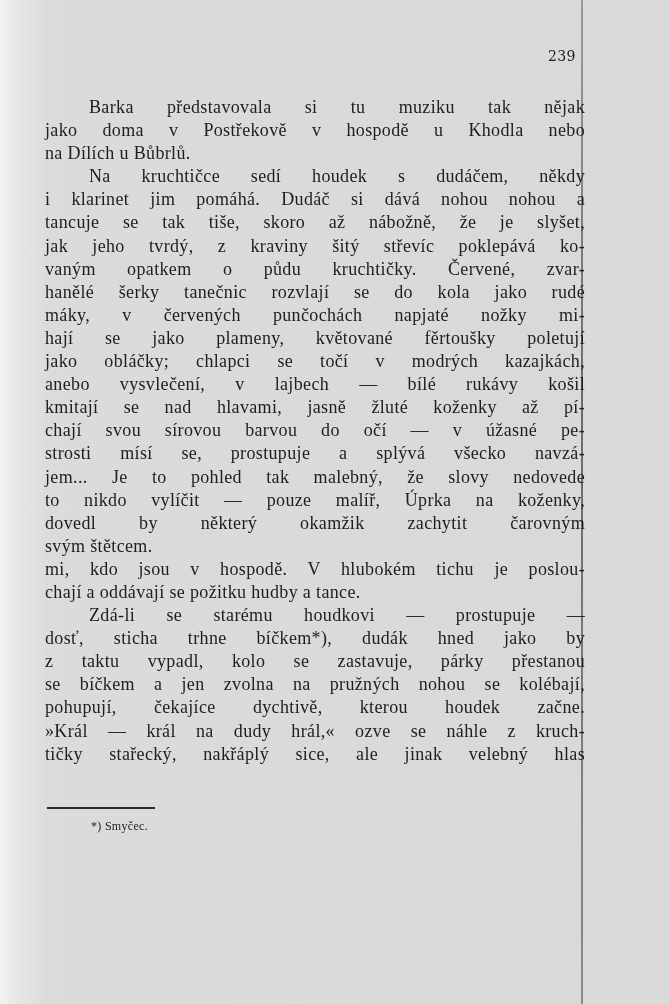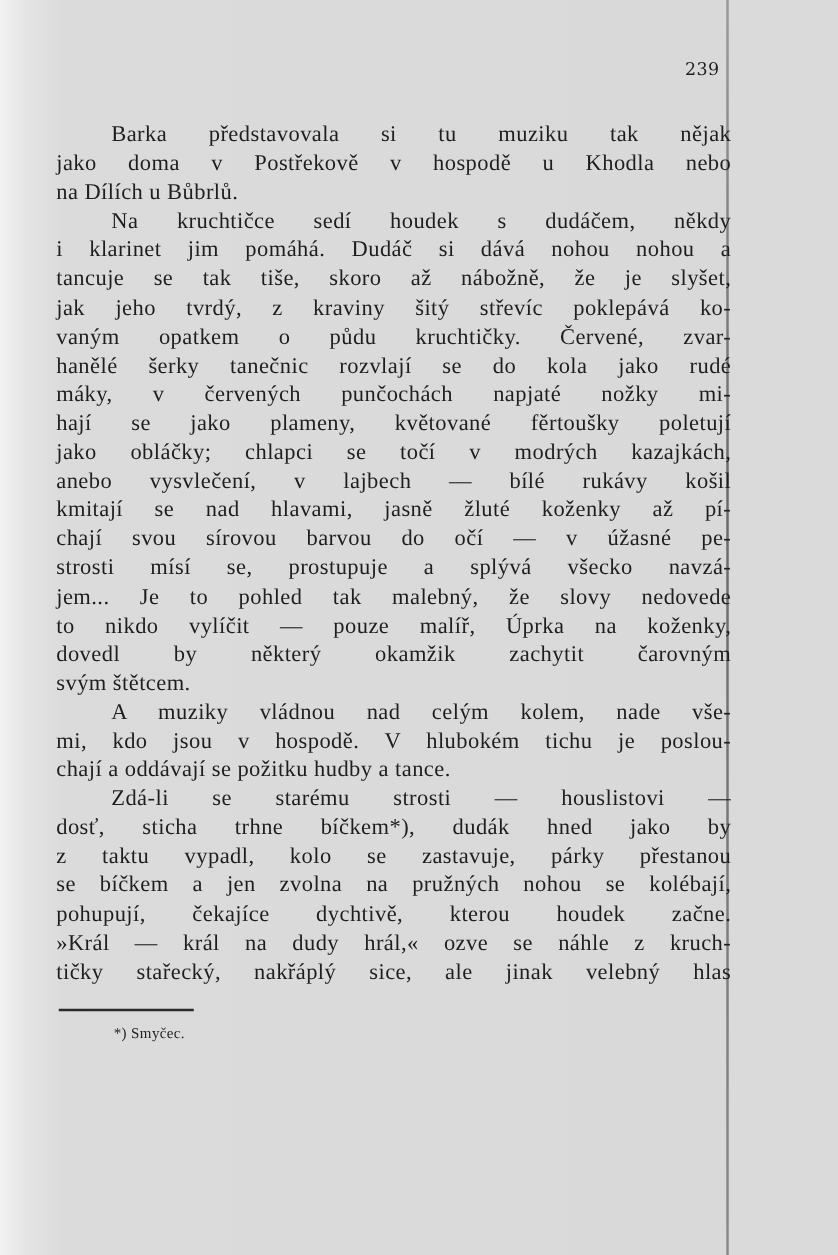--- a/index.html
+++ b/index.html
@@ -99,25 +99,24 @@
     <div class="line">jako obláčky; chlapci se točí v modrých kazajkách,</div>
     <div class="line">anebo vysvlečení, v lajbech — bílé rukávy košil</div>
     <div class="line">kmitají se nad hlavami, jasně žluté koženky až pí-</div>
     <div class="line">chají svou sírovou barvou do očí — v úžasné pe-</div>
     <div class="line">strosti mísí se, prostupuje a splývá všecko navzá-</div>
     <div class="line">jem... Je to pohled tak malebný, že slovy nedovede</div>
     <div class="line">to nikdo vylíčit — pouze malíř, Úprka na koženky,</div>
     <div class="line">dovedl by některý okamžik zachytit čarovným</div>
     <div class="line last">svým štětcem.</div>
 
-    <div class="line indent">A muziky vládnou nad celým kolem, nade vše-</div>
     <div class="line">mi, kdo jsou v hospodě. V hlubokém tichu je poslou-</div>
     <div class="line last">chají a oddávají se požitku hudby a tance.</div>
 
-    <div class="line indent">Zdá-li se starému strosti — houslistovi —</div>
+    <div class="line indent">Zdá-li se starému houdkovi — prostupuje —</div>
     <div class="line">dosť, sticha trhne bíčkem*), dudák hned jako by</div>
     <div class="line">z taktu vypadl, kolo se zastavuje, párky přestanou</div>
     <div class="line">se bíčkem a jen zvolna na pružných nohou se kolébají,</div>
     <div class="line">pohupují, čekajíce dychtivě, kterou houdek začne.</div>
     <div class="line">»Král — král na dudy hrál,« ozve se náhle z kruch-</div>
     <div class="line">tičky stařecký, nakřáplý sice, ale jinak velebný hlas</div>
   </div>
 
   <div class="footnote-rule"></div>
   <div class="footnote">*) Smyčec.</div>

